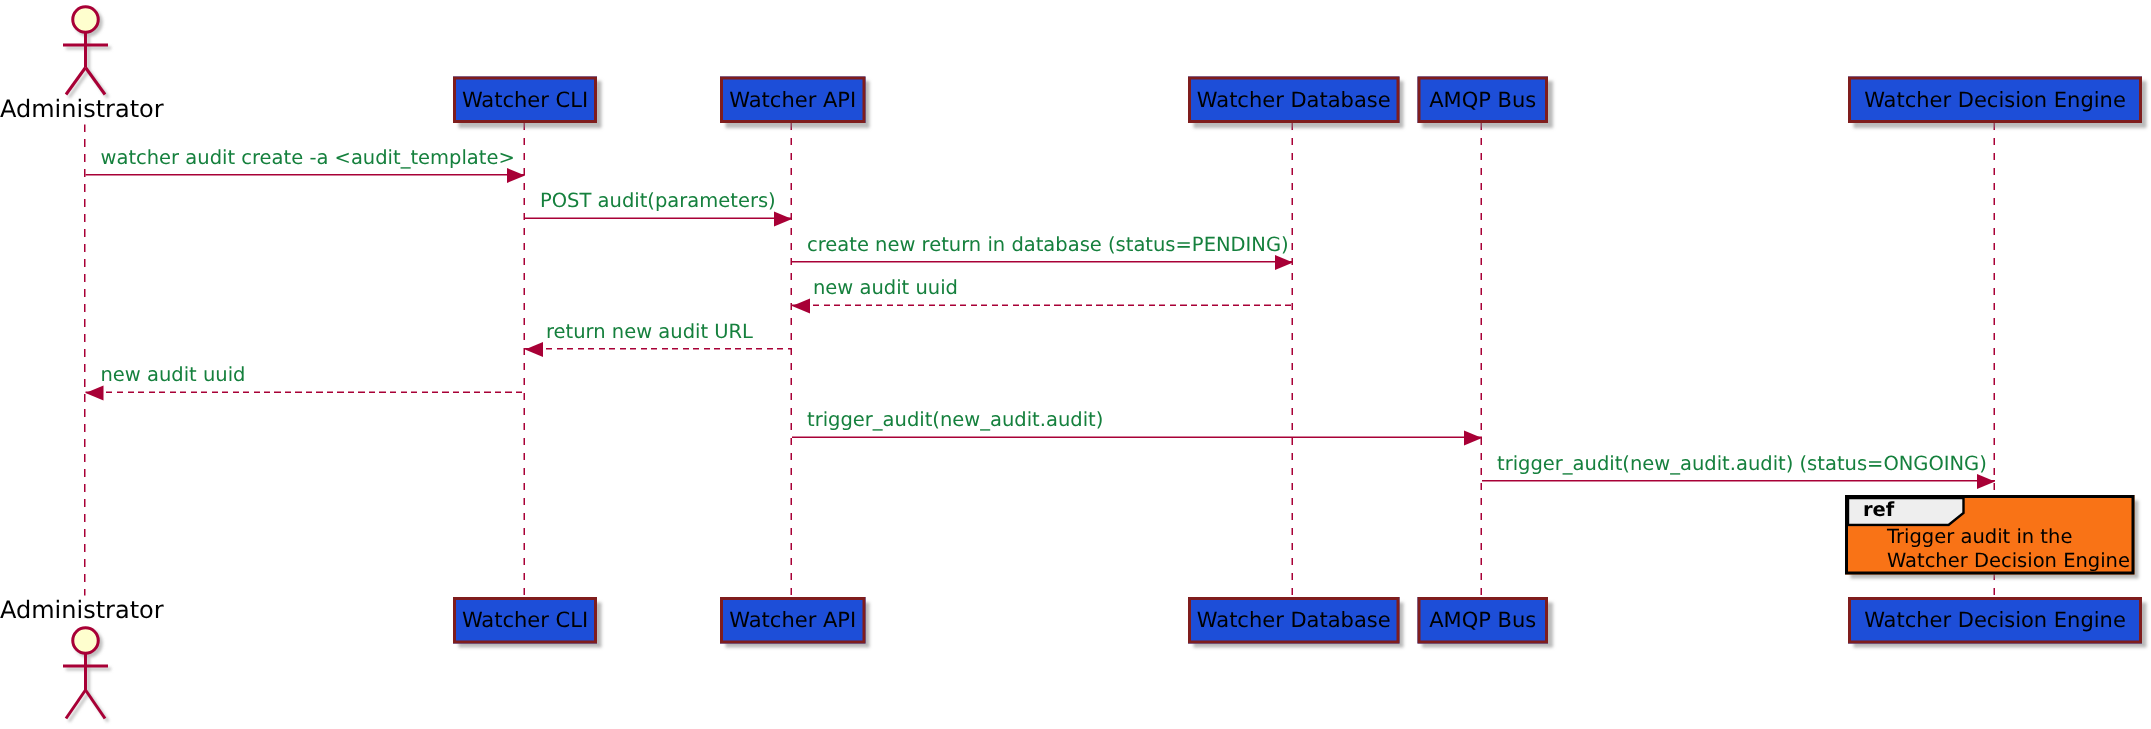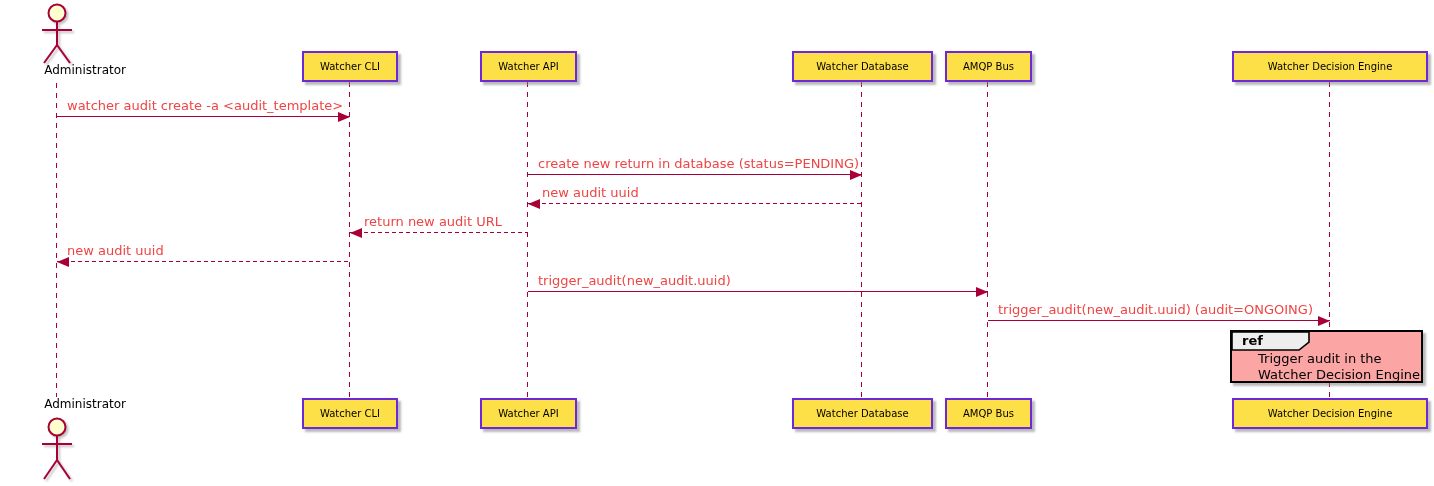--- a/index.html
+++ b/index.html
@@ -8,46 +8,46 @@
     font-family:"DejaVu Sans","Liberation Sans",sans-serif;color:#000;
   }
   
   .lifeline{
     position:absolute;width:1px;
     background:repeating-linear-gradient(180deg,#A80036 0 5px,transparent 5px 10px);
   }
   
   .participant{
     position:absolute;height:31px;box-sizing:border-box;
-    background:#fde047;border:2px solid #6d28d9;
+    background:#1d4ed8;border:2px solid #7f1d1d;
     box-shadow:3px 3px 2px rgba(130,130,130,0.55);
     display:flex;align-items:center;justify-content:center;
-    font-size:10px;white-space:nowrap;z-index:3;
+    font-size:14px;white-space:nowrap;z-index:3;
   }
   
   .actor-label{
-    position:absolute;width:114px;text-align:right;font-size:12px;z-index:3;white-space:nowrap;padding-left:12px;
+    position:absolute;width:114px;text-align:left;font-size:16px;z-index:3;white-space:nowrap;
   }
   .actor-svg{position:absolute;z-index:3;filter:drop-shadow(2px 2px 1px rgba(130,130,130,0.5));}
   
   .message{position:absolute;height:20px;z-index:2;}
   .msg-line{position:absolute;left:0;right:0;bottom:0;height:1px;background:#A80036;}
   .msg-line.dashed{
     background:repeating-linear-gradient(90deg,#A80036 0 4px,transparent 4px 7px);
   }
   .msg-label{
-    position:absolute;left:10px;bottom:4px;font-size:13px;white-space:nowrap;color:#ef4444;
+    position:absolute;left:10px;bottom:4px;font-size:13px;white-space:nowrap;color:#15803d;
   }
   .arrowhead{position:absolute;width:0;height:0;bottom:-5px;}
   .ah-right{right:0;border-top:5px solid transparent;border-bottom:5px solid transparent;border-left:12px solid #A80036;}
   .ah-left{left:0;border-top:5px solid transparent;border-bottom:5px solid transparent;border-right:12px solid #A80036;}
   
   .ref-box{
     position:absolute;left:1230px;top:330px;width:193px;height:53px;box-sizing:border-box;
-    background:#fca5a5;border:2px solid #000;z-index:4;
+    background:#f97316;border:2px solid #000;z-index:4;
     box-shadow:3px 3px 2px rgba(130,130,130,0.55);
   }
   .ref-tab{position:absolute;left:-1px;top:-1px;z-index:5;}
   .ref-keyword{
     position:absolute;left:10px;top:1px;font-size:13px;font-weight:bold;z-index:6;
   }
   .ref-body{
     position:absolute;left:26px;top:19px;font-size:13px;line-height:16px;white-space:nowrap;
   }
 </style>
@@ -92,20 +92,25 @@
   <div class="participant" style="left:792px;top:398px;width:141px">Watcher Database</div>
   <div class="participant" style="left:945px;top:398px;width:87px">AMQP Bus</div>
   <div class="participant" style="left:1232px;top:398px;width:196px">Watcher Decision Engine</div>
 
   <div class="message" style="left:57px;top:97px;width:293px">
     <span class="msg-label">watcher audit create -a &lt;audit_template&gt;</span>
     <div class="msg-line"></div>
     <span class="arrowhead ah-right"></span>
   </div>
 
+  <div class="message" style="left:350px;top:126px;width:178px">
+    <span class="msg-label">POST audit(parameters)</span>
+    <div class="msg-line"></div>
+    <span class="arrowhead ah-right"></span>
+  </div>
 
   <div class="message" style="left:528px;top:155px;width:334px">
     <span class="msg-label">create new return in database (status=PENDING)</span>
     <div class="msg-line"></div>
     <span class="arrowhead ah-right"></span>
   </div>
 
   <div class="message" style="left:528px;top:184px;width:334px">
     <span class="msg-label" style="left:14px">new audit uuid</span>
     <div class="msg-line dashed"></div>
@@ -118,27 +123,27 @@
     <span class="arrowhead ah-left"></span>
   </div>
 
   <div class="message" style="left:57px;top:242px;width:293px">
     <span class="msg-label">new audit uuid</span>
     <div class="msg-line dashed"></div>
     <span class="arrowhead ah-left"></span>
   </div>
 
   <div class="message" style="left:528px;top:272px;width:460px">
-    <span class="msg-label">trigger_audit(new_audit.uuid)</span>
+    <span class="msg-label">trigger_audit(new_audit.audit)</span>
     <div class="msg-line"></div>
     <span class="arrowhead ah-right"></span>
   </div>
 
   <div class="message" style="left:988px;top:301px;width:342px">
-    <span class="msg-label">trigger_audit(new_audit.uuid) (audit=ONGOING)</span>
+    <span class="msg-label">trigger_audit(new_audit.audit) (status=ONGOING)</span>
     <div class="msg-line"></div>
     <span class="arrowhead ah-right"></span>
   </div>
 
   <div class="ref-box">
     <svg class="ref-tab" width="80" height="20" viewBox="0 0 80 20">
       <polygon points="1,1 78,1 78,11 68,19 1,19" fill="#EEEEEE" stroke="#000000" stroke-width="1.6"></polygon>
     </svg>
     <span class="ref-keyword">ref</span>
     <div class="ref-body">

